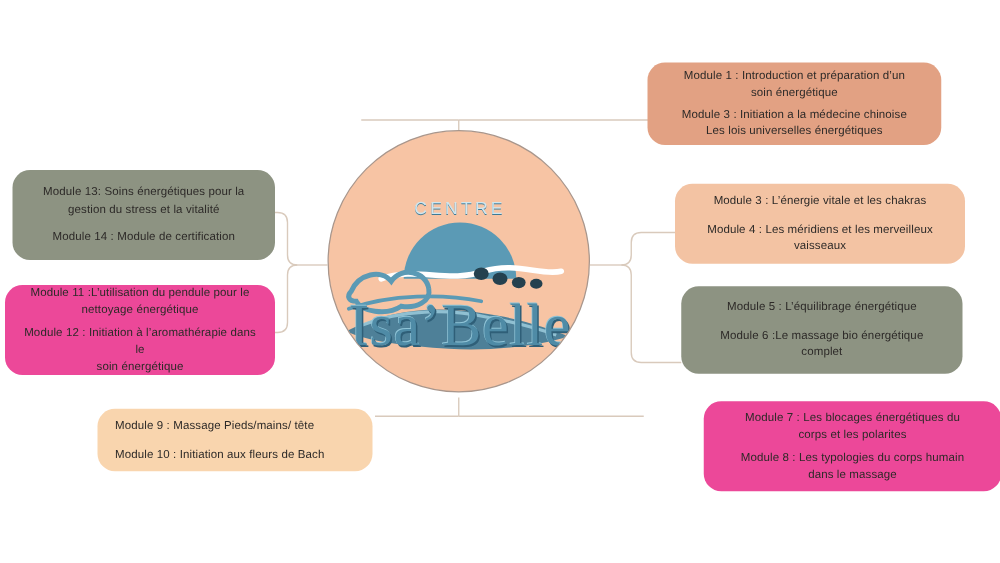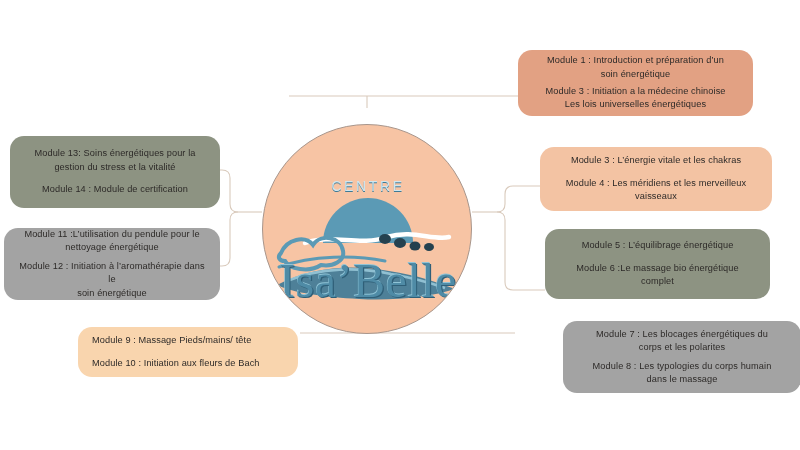--- a/index.html
+++ b/index.html
@@ -32,42 +32,42 @@
   .node .ln{display:block;}
   .node.align-right .ln{text-align:center;}
   .node.align-center .ln{text-align:center;}
   .node .pair{margin:0;}
   .node .pair + .pair{margin-top:9px;}
 
   
   .c-peach{background:#f3c3a3;}
   .c-apricot{background:#f9d5ae;}
   .c-olive{background:#8d9382;}
-  .c-sage{background:#a3a3a3;}
+  .c-sage{background:#ec4899;}
   .c-salmon{background:#e2a183;}
 
   
   #title{
     position:absolute;
     left:75px;top:48px;width:210px;height:55px;
     background:#f8cbab;
     border-radius:14px;
     display:flex;align-items:center;justify-content:center;
     text-align:center;
     color:#4a3a33;
     font-size:16.5px;
     line-height:1.18;
     letter-spacing:.6px;
     font-weight:400;
   }
 
   
   #logo-circle{
     position:absolute;
-    left:262px;top:124px;width:210px;height:210px;
+    left:262px;top:104px;width:210px;height:210px;
     border-radius:50%;
     background:#f7c4a4;
     border:1.6px solid #a8968c;
     box-sizing:border-box;
     overflow:hidden;
   }
   #logo-art{position:absolute;left:0;top:0;width:210px;height:210px;}
   #centre-word{
     position:absolute;left:0;top:53px;width:210px;
     text-align:center;

